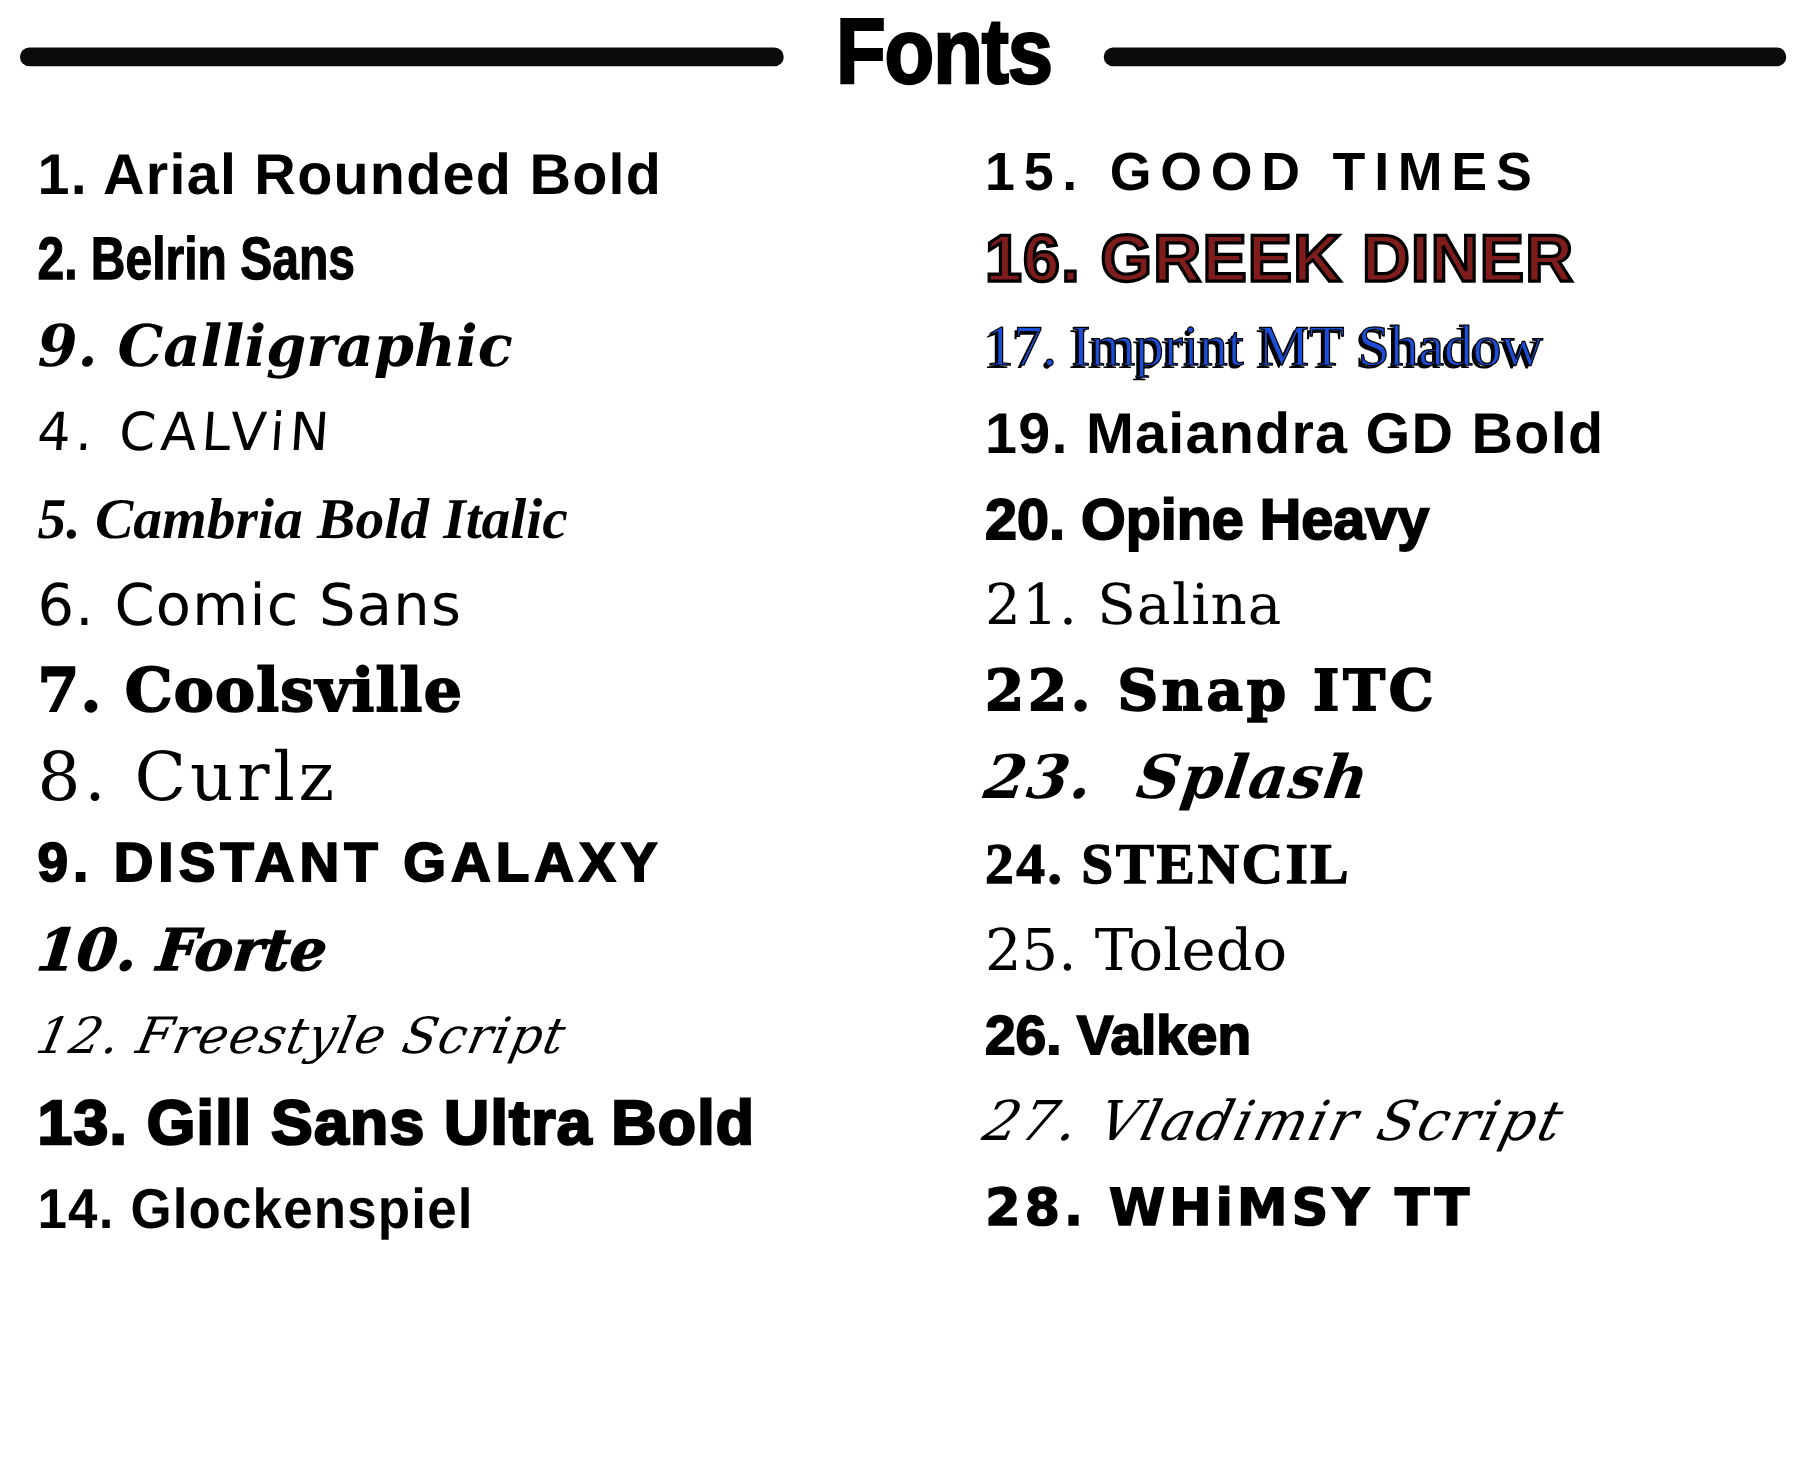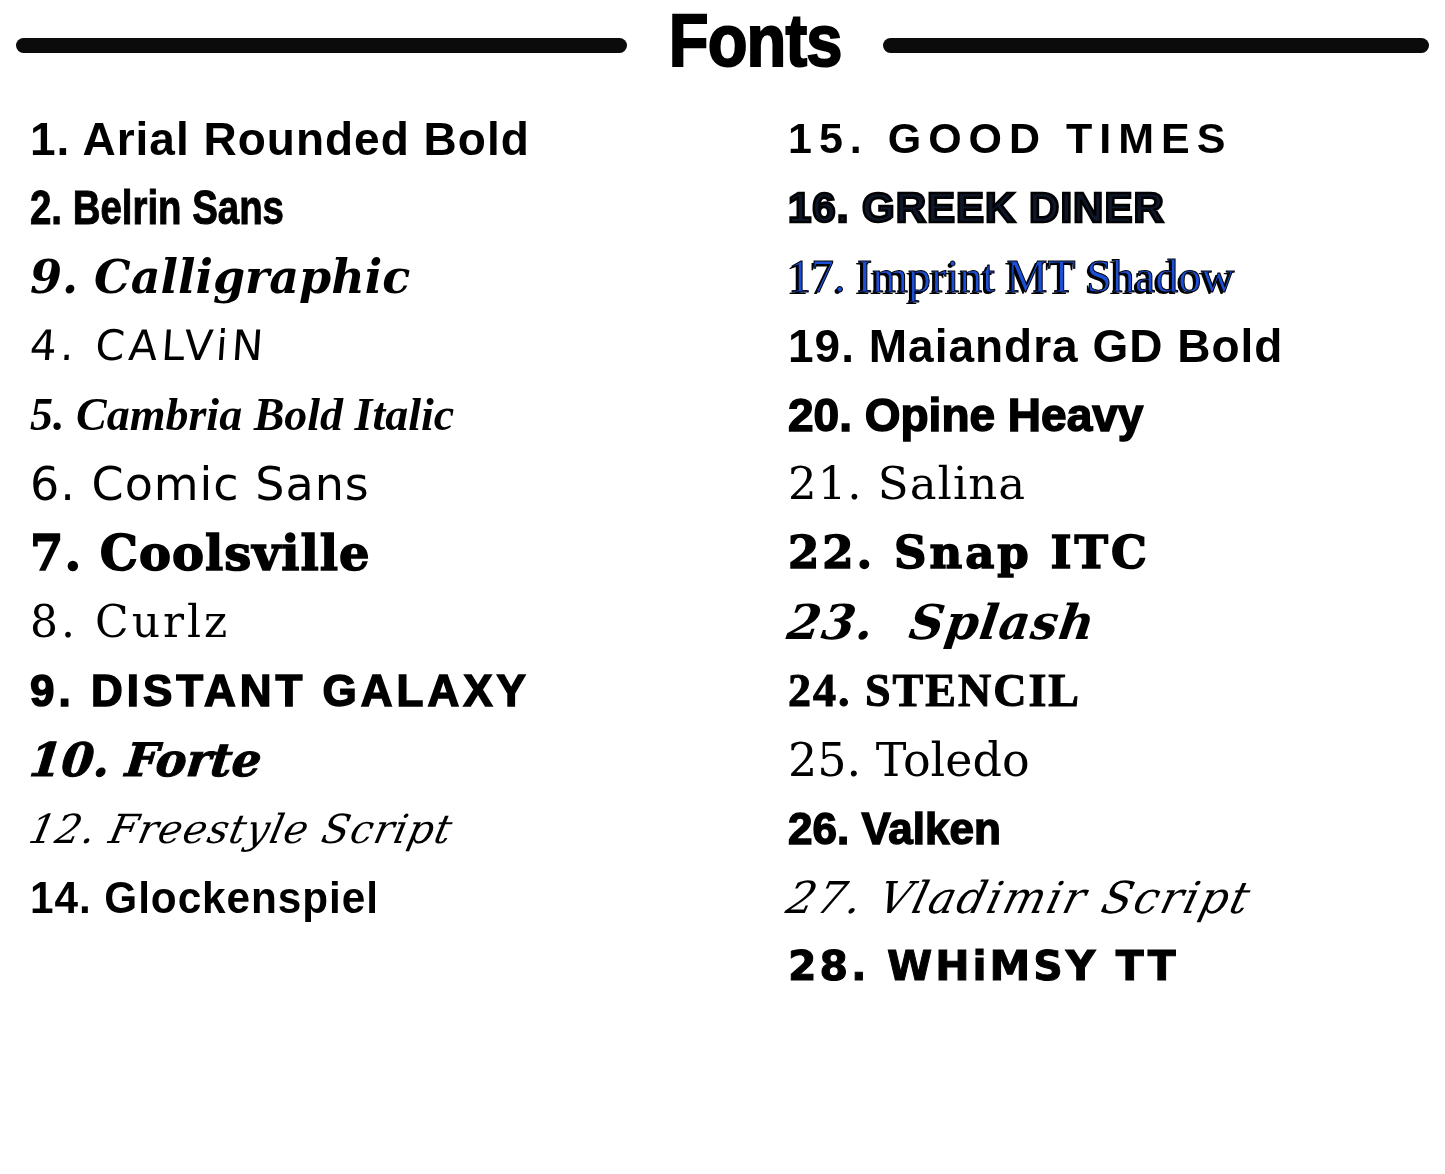--- a/index.html
+++ b/index.html
@@ -32,37 +32,37 @@
     transform-origin:left center;line-height:1;
   }
   
   .f1 {font-family:"Liberation Sans",sans-serif;font-weight:700;font-size:46px;letter-spacing:1px;}
   .f2 {font-family:"Liberation Sans",sans-serif;font-weight:900;font-size:48px;transform:scaleX(.8);-webkit-text-stroke:1px #000;}
   .f3 {font-family:"DejaVu Serif",serif;font-style:italic;font-weight:700;font-size:46px;}
   .f4 {font-family:"DejaVu Sans",sans-serif;font-weight:400;font-size:42px;letter-spacing:4px;transform:skewX(-4deg);}
   .f5 {font-family:"Liberation Serif",serif;font-weight:700;font-style:italic;font-size:46px;}
   .f6 {font-family:"DejaVu Sans",sans-serif;font-weight:400;font-size:46px;letter-spacing:1px;}
   .f7 {font-family:"DejaVu Serif",serif;font-weight:900;font-size:48px;-webkit-text-stroke:1.5px #000;letter-spacing:1px;}
-  .f8 {font-family:"DejaVu Serif",serif;font-weight:400;font-size:44px;letter-spacing:3px;}
+  .f8 {font-family:"DejaVu Serif",serif;font-weight:400;font-size:54px;letter-spacing:3px;}
   .f9 {font-family:"Liberation Sans",sans-serif;font-weight:900;font-size:44px;letter-spacing:4px;-webkit-text-stroke:1.5px #000;}
   .f10{font-family:"DejaVu Serif",serif;font-weight:900;font-style:italic;font-size:46px;-webkit-text-stroke:1px #000;transform:skewX(-6deg);}
   .f11{
     font-family:"Liberation Sans",sans-serif;font-weight:900;font-size:40px;letter-spacing:3px;
     color:transparent;
     background-image:
       linear-gradient(180deg,rgba(255,255,255,.55) 0%,rgba(255,255,255,0) 72%),
       repeating-linear-gradient(180deg,#000 0 3px,#b9b9b9 3px 6px);
     -webkit-background-clip:text;background-clip:text;
     -webkit-text-stroke:.5px #555;
   }
   .f12{font-family:"DejaVu Serif",serif;font-style:italic;font-weight:400;font-size:40px;transform:skewX(-12deg);letter-spacing:1px;}
   .f13{font-family:"Liberation Sans",sans-serif;font-weight:900;font-size:50px;-webkit-text-stroke:2px #000;letter-spacing:1px;}
   .f14{font-family:"Liberation Sans",sans-serif;font-weight:700;font-size:45px;transform:scaleX(.94);letter-spacing:1px;}
   .f15{font-family:"Liberation Sans",sans-serif;font-weight:700;font-size:43px;letter-spacing:7px;}
-  .f16{font-family:"Liberation Sans",sans-serif;font-weight:900;font-size:42px;color:#0f172a;-webkit-text-stroke:2.6px #000;letter-spacing:1px;}
+  .f16{font-family:"Liberation Sans",sans-serif;font-weight:900;font-size:53px;color:#7f1d1d;-webkit-text-stroke:2.6px #000;letter-spacing:1px;}
   .f17{font-family:"Liberation Serif",serif;font-weight:400;font-size:46px;color:#1d4ed8;-webkit-text-stroke:1px #000;text-shadow:-2.5px 2px 0 #000;}
   .f18{font-family:"DejaVu Serif",serif;font-weight:700;font-size:44px;letter-spacing:3px;}
   .f19{font-family:"Liberation Sans",sans-serif;font-weight:700;font-size:46px;letter-spacing:1px;}
   .f20{font-family:"Liberation Sans",sans-serif;font-weight:900;font-size:46px;-webkit-text-stroke:1.5px #000;}
   .f21{font-family:"DejaVu Serif",serif;font-weight:400;font-size:45px;letter-spacing:1px;}
   .f22{font-family:"DejaVu Serif",serif;font-weight:900;font-size:45px;-webkit-text-stroke:1.5px #000;letter-spacing:3px;}
   .f23{font-family:"DejaVu Serif",serif;font-weight:700;font-style:italic;font-size:48px;transform:skewX(-8deg);letter-spacing:1px;}
   .f24{font-family:"Liberation Serif",serif;font-weight:900;font-size:46px;-webkit-text-stroke:1px #000;letter-spacing:2px;}
   .f25{font-family:"DejaVu Serif",serif;font-weight:400;font-size:46px;}
   .f26{font-family:"Liberation Sans",sans-serif;font-weight:900;font-size:44px;-webkit-text-stroke:1.5px #000;}
@@ -84,20 +84,21 @@
     <li class="font-item f2">2. Belrin Sans</li>
     <li class="font-item f3">9. Calligraphic</li>
     <li class="font-item f4">4. CALViN</li>
     <li class="font-item f5">5. Cambria Bold Italic</li>
     <li class="font-item f6">6. Comic Sans</li>
     <li class="font-item f7">7. Coolsville</li>
     <li class="font-item f8">8. Curlz</li>
     <li class="font-item f9">9. DISTANT GALAXY</li>
     <li class="font-item f10">10. Forte</li>
     <li class="font-item f12">12. Freestyle Script</li>
+    <li class="font-item f13">13. Gill Sans Ultra Bold</li>
     <li class="font-item f14">14. Glockenspiel</li>
   </ul>
   <ul class="col">
     <li class="font-item f15">15. GOOD TIMES</li>
     <li class="font-item f16">16. GREEK DINER</li>
     <li class="font-item f17">17. Imprint MT Shadow</li>
     <li class="font-item f19">19. Maiandra GD Bold</li>
     <li class="font-item f20">20. Opine Heavy</li>
     <li class="font-item f21">21. Salina</li>
     <li class="font-item f22">22. Snap ITC</li>

